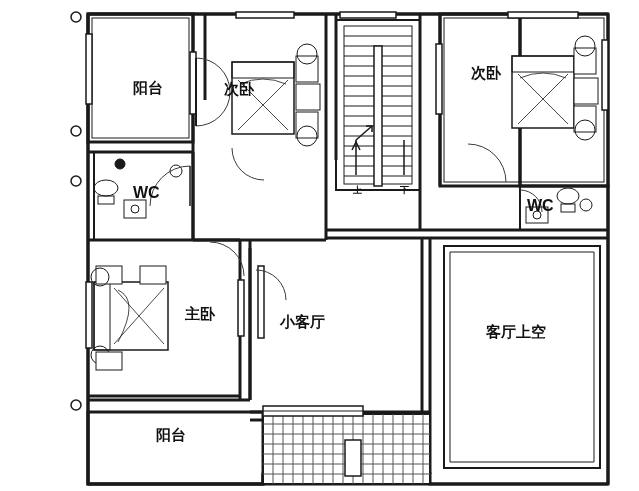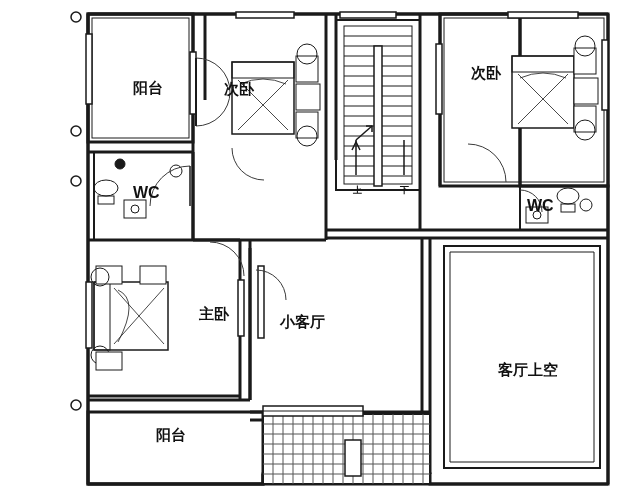--- a/index.html
+++ b/index.html
@@ -260,21 +260,21 @@
       <circle cx="76" cy="181" r="5"></circle>
       <circle cx="76" cy="405" r="5"></circle>
     </g>
   </svg>
 
   <div class="label lbl-room" style="left:133px;top:79px;">阳台</div>
   <div class="label lbl-room" style="left:224px;top:80px;">次卧</div>
   <div class="label lbl-room" style="left:471px;top:64px;">次卧</div>
   <div class="label lbl-small" style="left:133px;top:184px;">WC</div>
   <div class="label lbl-small" style="left:527px;top:197px;">WC</div>
-  <div class="label lbl-room" style="left:199px;top:305px;">主卧</div>
+  <div class="label lbl-room" style="left:185px;top:305px;">主卧</div>
   <div class="label lbl-room" style="left:280px;top:313px;">小客厅</div>
-  <div class="label lbl-room" style="left:498px;top:323px;margin-top:38px;">客厅上空</div>
+  <div class="label lbl-room" style="left:486px;top:323px;">客厅上空</div>
   <div class="label lbl-room" style="left:156px;top:426px;">阳台</div>
 
   <div class="label lbl-tiny" style="left:353px;top:184px;">上</div>
   <div class="label lbl-tiny" style="left:400px;top:184px;">下</div>
 
 </div>
 
 </body></html>

